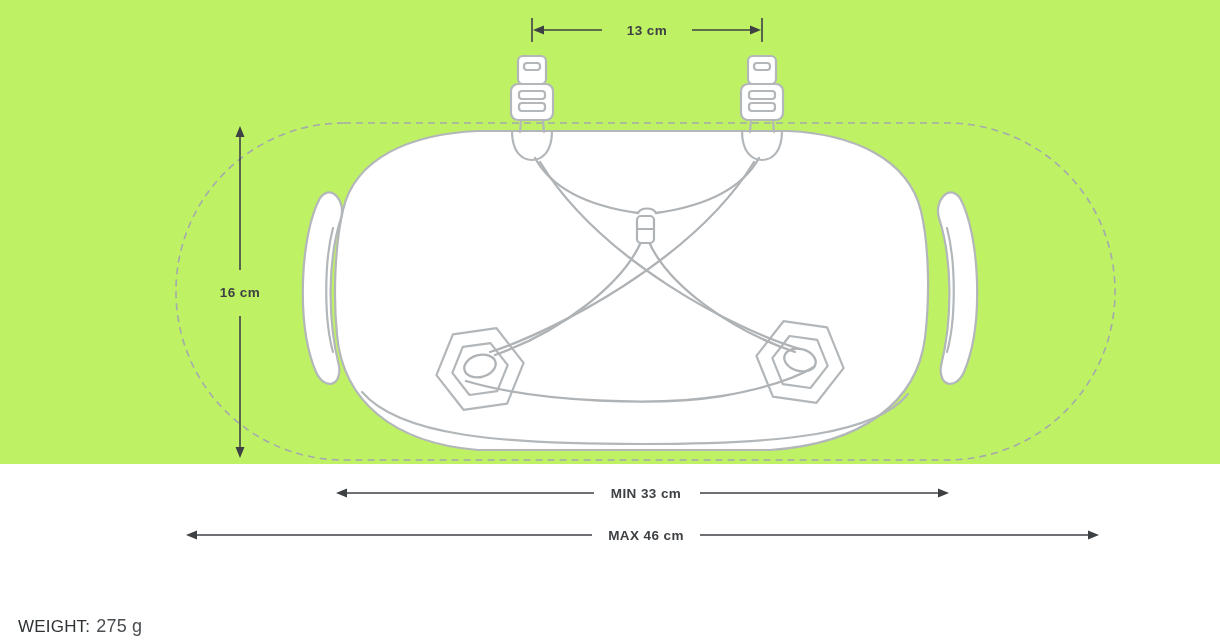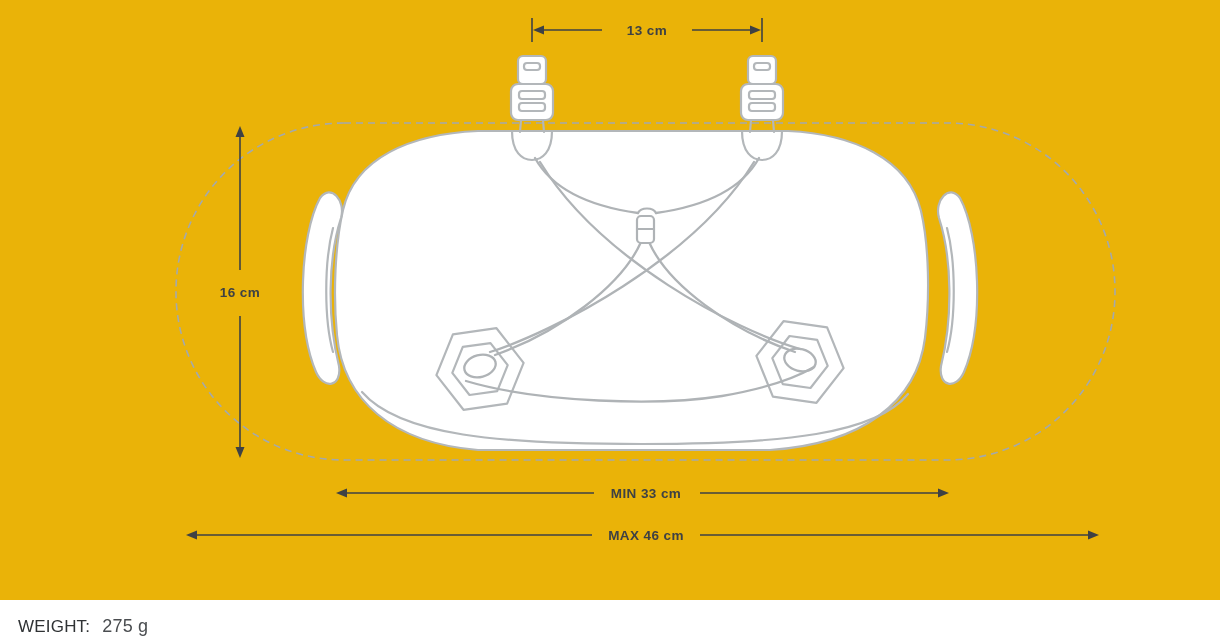--- a/index.html
+++ b/index.html
@@ -7,41 +7,41 @@
     padding: 0;
     background: #ffffff;
     width: 1220px;
     height: 640px;
     overflow: hidden;
     font-family: "Liberation Sans", sans-serif;
   }
   .stage {
     position: relative;
     width: 1220px;
-    height: 600px;
-    background: #eab308;
+    height: 464px;
+    background: #bef264;
   }
   svg { display: block; }
   .dim-label {
     font-family: "Liberation Sans", sans-serif;
     font-size: 13.5px;
     font-weight: bold;
     letter-spacing: 0.4px;
     fill: #3e4144;
   }
   .weight-line {
     position: absolute;
     left: 18px;
     top: 616px;
     font-size: 17px;
     color: #3a3d40;
     letter-spacing: 0.2px;
   }
   .weight-line .w-label { font-weight: normal; color: #2f3234; }
-  .weight-line .w-value { font-weight: normal; font-size: 18px; color: #4a4d50; margin-left: 12px; }
+  .weight-line .w-value { font-weight: normal; font-size: 18px; color: #4a4d50; margin-left: 6px; }
 </style>
 </head>
 <body>
 
 <div class="stage">
 
   <svg width="1220" height="640" viewBox="0 0 1220 640" xmlns="http://www.w3.org/2000/svg">
 
     <rect x="176" y="123" width="939" height="337" rx="168" ry="168" fill="none" stroke="#a4a9ac" stroke-width="1.6" stroke-dasharray="7 5"></rect>
 

